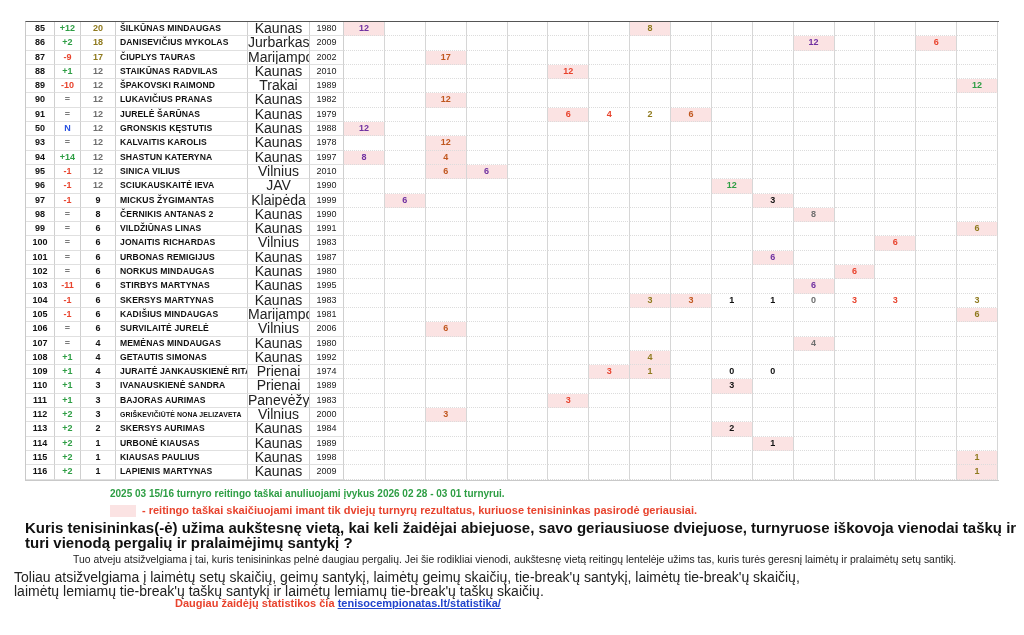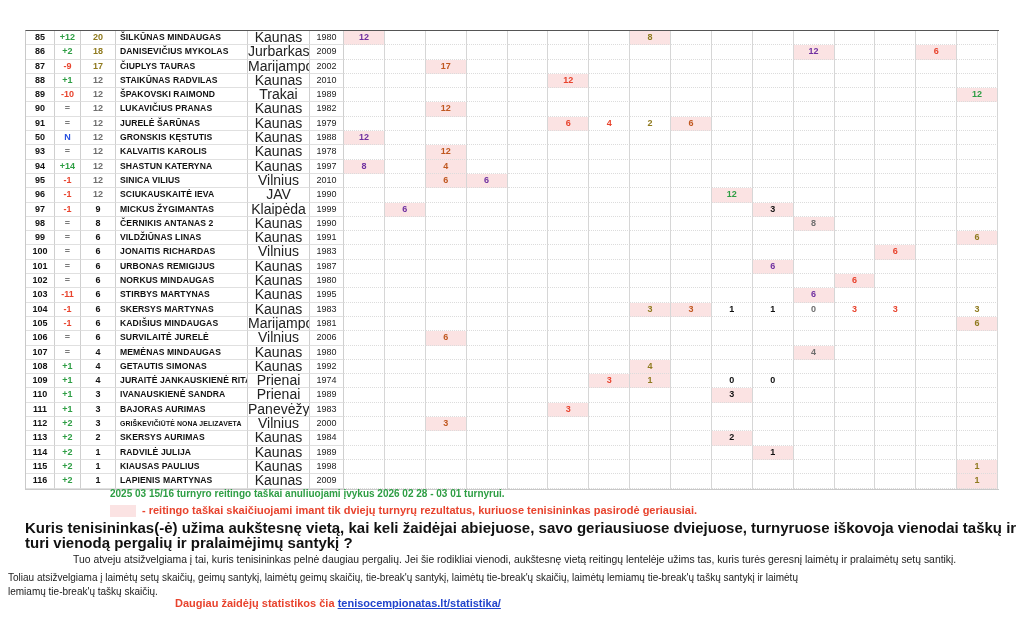--- a/index.html
+++ b/index.html
@@ -2,21 +2,21 @@
 <html><head>
 <meta charset="utf-8">
 <style>
   html,body{margin:0;padding:0;}
   body{
     width:1024px;height:635px;position:relative;background:#ffffff;
     font-family:"Liberation Sans",sans-serif;overflow:hidden;
   }
   
   .rank-table{
-    position:absolute;left:25px;top:30px;width:973px;
+    position:absolute;left:25px;top:21px;width:973px;
     border-top:1px solid #555;border-left:1px solid #c9c9c9;border-bottom:1px solid #c9c9c9;
   }
   .trow{display:flex;height:14.31px;}
   .cell{
     box-sizing:border-box;height:14.31px;line-height:13.5px;
     border-right:1px solid #cfcfcf;border-bottom:1px solid #e0e0e0;
     font-size:9px;overflow:hidden;white-space:nowrap;
   }
   .cell.rank{width:29px;text-align:center;font-weight:bold;color:#111;}
   .cell.change{width:26px;text-align:center;font-weight:bold;}
@@ -45,21 +45,21 @@
   .pc-olive{color:#8f7a1e;}
   .pc-grey{color:#6e6e6e;}
   .pc-black{color:#111111;}
   
   .note-green{position:absolute;left:110px;top:488px;font-size:10px;font-weight:bold;color:#2e9e44;}
   .legend-line{position:absolute;left:110px;top:504px;height:14px;}
   .legend-swatch{position:absolute;left:0;top:1px;width:26px;height:12px;background:#fbe3e3;}
   .legend-text{position:absolute;left:32px;top:0;font-size:11px;font-weight:bold;color:#e8432d;white-space:nowrap;}
   .question{position:absolute;left:25px;top:521px;width:992px;font-size:15px;font-weight:bold;color:#111;line-height:14.8px;}
   .para1{position:absolute;left:25px;top:553px;width:995px;font-size:10.4px;color:#222;line-height:13.5px;margin-left:48px;}
-  .para2{position:absolute;left:8px;top:571px;width:812px;font-size:10px;color:#222;line-height:13.5px;}
+  .para2{position:absolute;left:14px;top:571px;width:812px;font-size:14px;color:#222;line-height:13.5px;}
   .stats-line{position:absolute;left:175px;top:597px;font-size:11px;font-weight:bold;white-space:nowrap;}
   .stats-label{color:#e8432d;}
   .stats-link{color:#2244cc;text-decoration:underline;cursor:pointer;}
 </style>
 </head>
 <body>
 
 <div class="rank-table">
     <div class="trow">
       <div class="cell rank">85</div>
@@ -754,21 +754,21 @@
       <div class="cell data"></div>
       <div class="cell data"></div>
       <div class="cell data"></div>
       <div class="cell data"></div>
       <div class="cell data"></div>
     </div>
     <div class="trow">
       <div class="cell rank">114</div>
       <div class="cell change up">+2</div>
       <div class="cell points pc-black">1</div>
-      <div class="cell name">RADVILĖ JULIJA</div>
+      <div class="cell name">URBONĖ KIAUSAS</div>
       <div class="cell city">Kaunas</div>
       <div class="cell year">1989</div>
       <div class="cell data"></div>
       <div class="cell data"></div>
       <div class="cell data"></div>
       <div class="cell data"></div>
       <div class="cell data"></div>
       <div class="cell data"></div>
       <div class="cell data"></div>
       <div class="cell data"></div>

